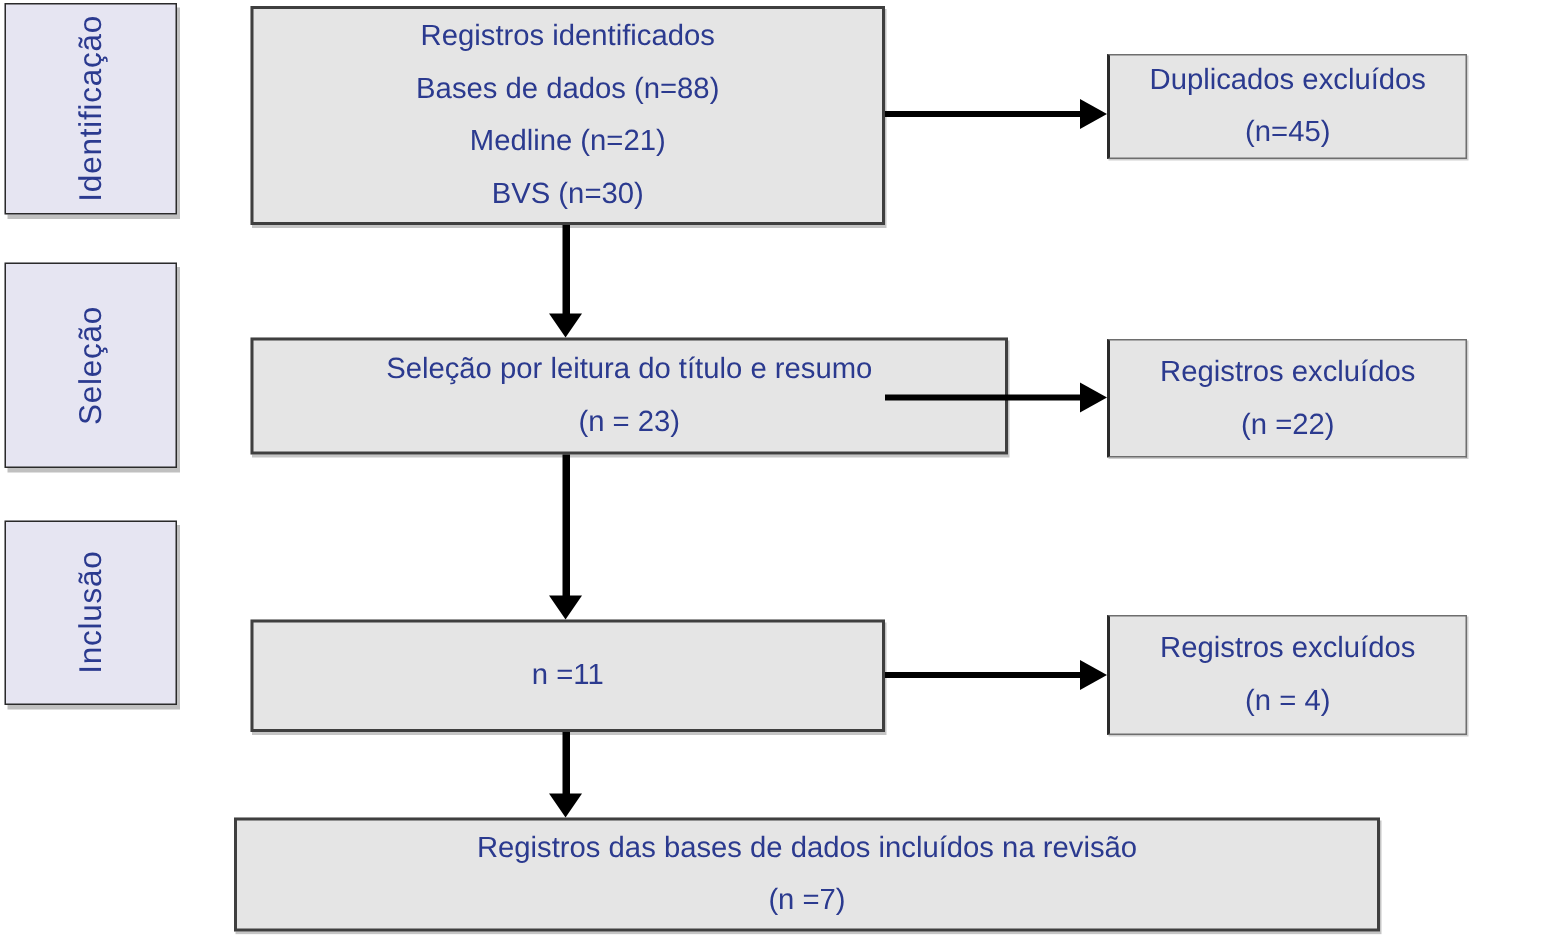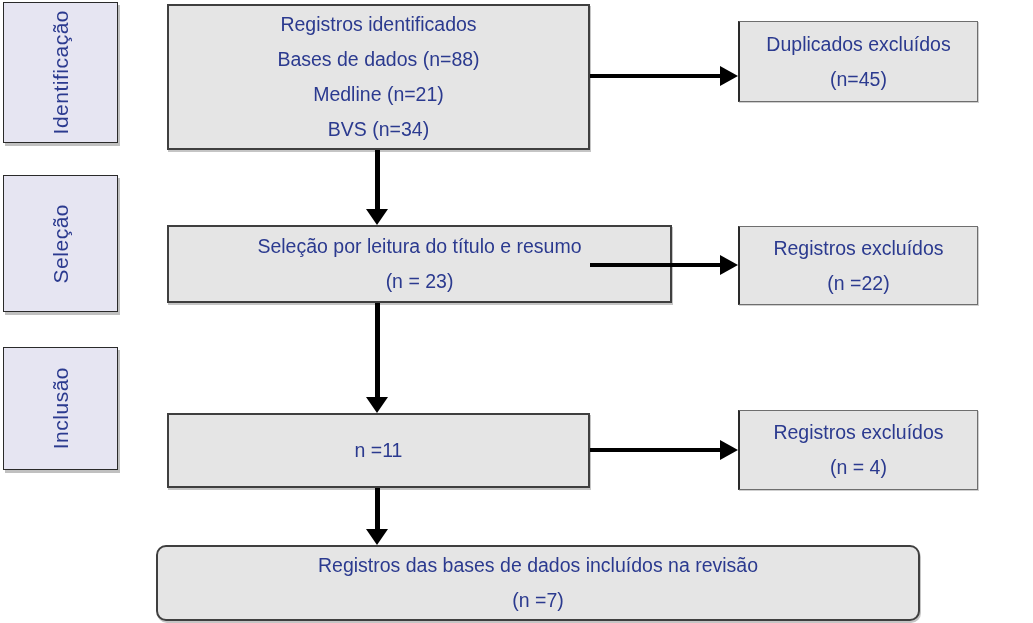--- a/index.html
+++ b/index.html
@@ -76,24 +76,24 @@
 
   
   #stage-identification { left: 3px;  top: 2px;   width: 115px; height: 141px; }
   #stage-selection      { left: 3px;  top: 175px; width: 115px; height: 137px; }
   #stage-inclusion      { left: 3px;  top: 347px; width: 115px; height: 123px; }
 
   
   #box-identified     { left: 167px; top: 4px;   width: 423px; height: 146px; }
   #box-title-abstract { left: 167px; top: 225px; width: 505px; height: 78px;  }
   #box-full-text      { left: 167px; top: 413px; width: 423px; height: 75px;  }
-  #box-included       { left: 156px; top: 545px; width: 764px; height: 76px; border-radius: 10px;  }
+  #box-included       { left: 156px; top: 545px; width: 764px; height: 76px;  }
 
   
-  #box-duplicates     { left: 738px; top: 21px;  width: 240px; height: 81px; }
+  #box-duplicates     { left: 738px; top: 36px;  width: 240px; height: 70px; }
   #box-excl-screening { left: 738px; top: 226px; width: 240px; height: 79px; }
   #box-excl-fulltext  { left: 738px; top: 410px; width: 240px; height: 80px; }
 
   
   #arrow-h1-line { left: 590px; top: 74px;  width: 132px; }
   #arrow-h1-head { left: 720px; top: 66px; }
   #arrow-h2-line { left: 590px; top: 263px; width: 132px; }
   #arrow-h2-head { left: 720px; top: 255px; }
   #arrow-h3-line { left: 590px; top: 448px; width: 132px; }
   #arrow-h3-head { left: 720px; top: 440px; }
@@ -117,21 +117,21 @@
     <span class="vlabel">Seleção</span>
   </div>
   <div id="stage-inclusion" class="box stage-box">
     <span class="vlabel">Inclusão</span>
   </div>
 
   <div id="box-identified" class="box main-box">
     <div>Registros identificados</div>
     <div>Bases de dados (n=88)</div>
     <div>Medline (n=21)</div>
-    <div>BVS (n=34)</div>
+    <div>BVS (n=30)</div>
   </div>
 
   <div id="box-title-abstract" class="box main-box">
     <div>Seleção por leitura do título e resumo</div>
     <div>(n = 23)</div>
   </div>
 
   <div id="box-full-text" class="box main-box">
     <div>n =11</div>
   </div>

